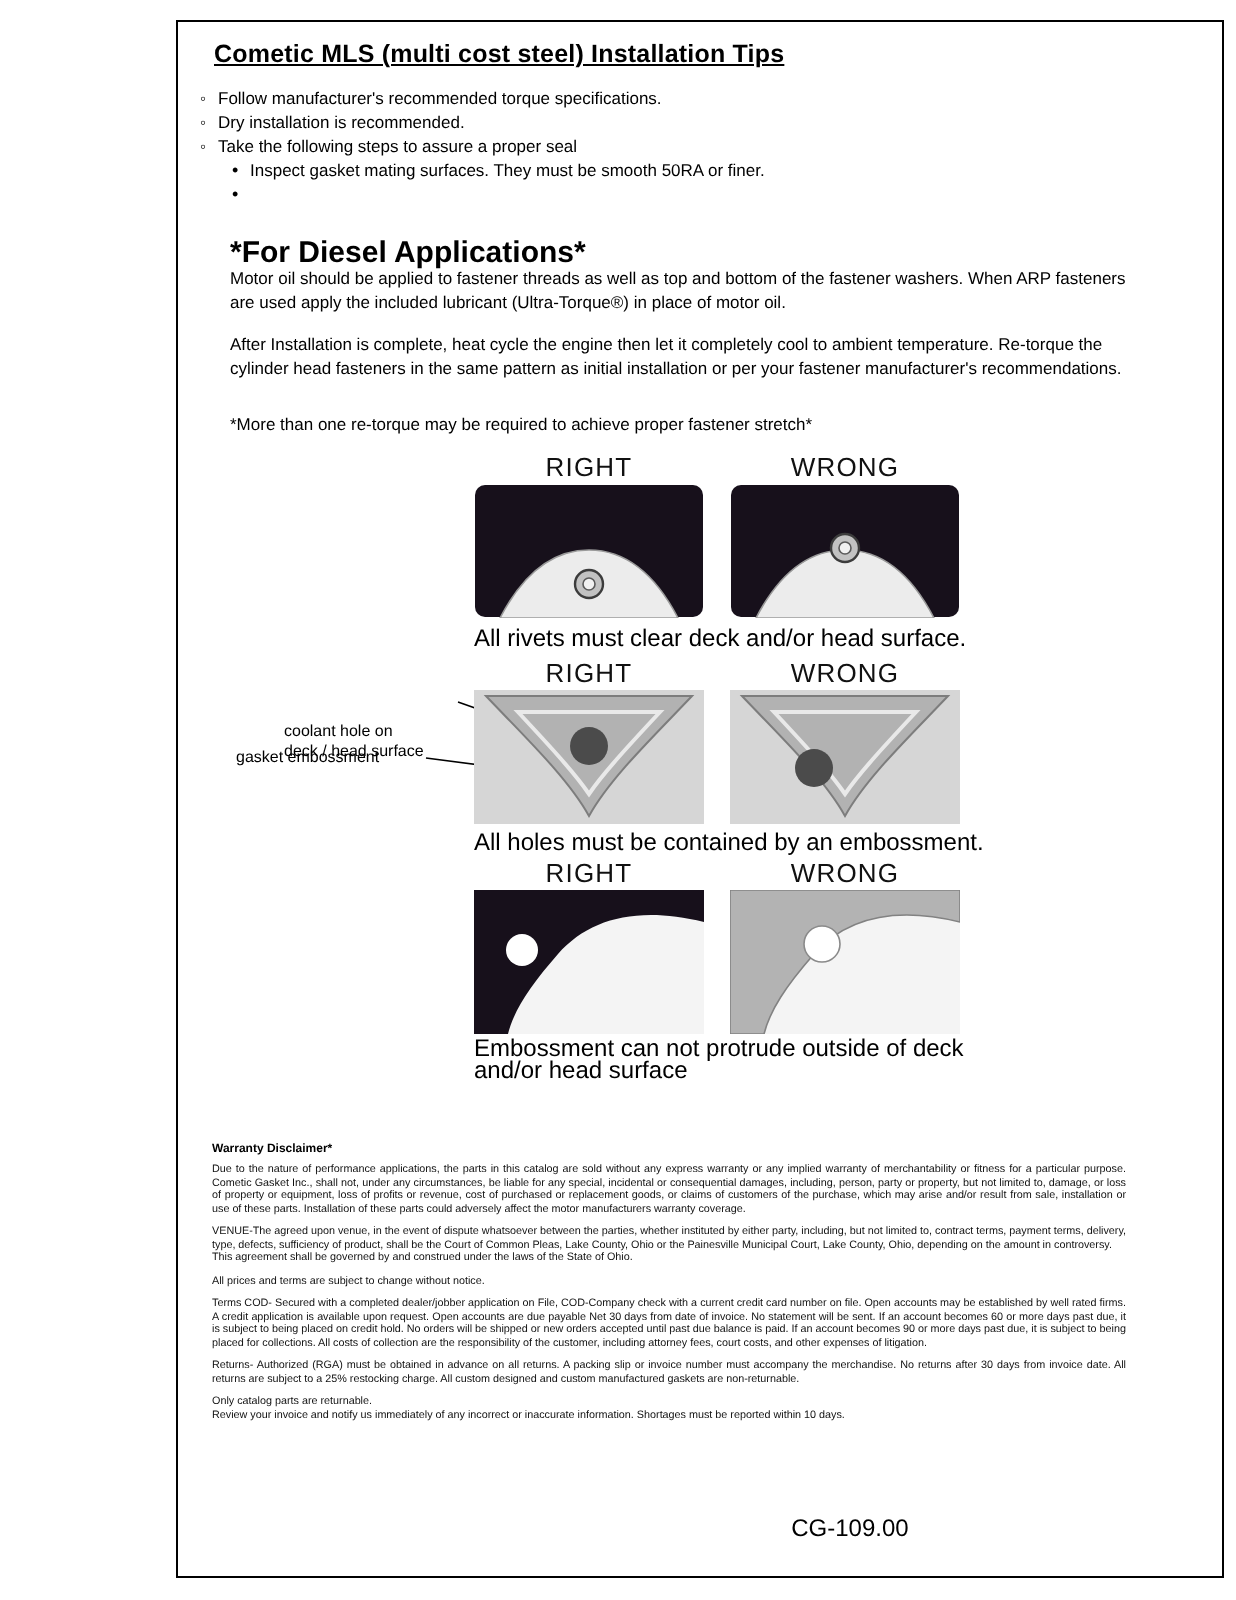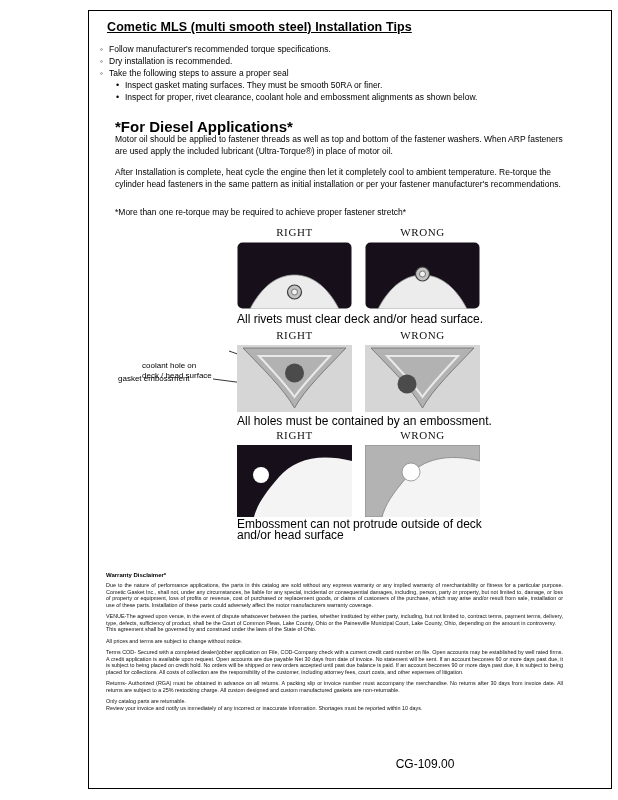--- a/index.html
+++ b/index.html
@@ -27,21 +27,21 @@
   .tip-row.sub .mk { font-size:9px; }
 
   .diesel-heading { position:absolute; left:115px; top:118px; font-size:15px; font-weight:bold; }
   .para { position:absolute; left:115px; width:452px; font-size:8.5px; line-height:11.5px; }
   .para1 { top:134px; }
   .para2 { top:167px; }
   .note  { position:absolute; left:115px; top:207px; font-size:8.5px; }
 
   .dglabel {
     position:absolute; width:115px; text-align:center;
-    font-size:11px; letter-spacing:0.6px; color:#111;font-family:Liberation Serif, serif;
+    font-size:13px; letter-spacing:0.6px; color:#111;
   }
   .panel { position:absolute; display:block; }
   .caption { position:absolute; font-size:12px; line-height:11px; }
   .pre { white-space:pre-line; }
 
   .ann { position:absolute; font-size:8px; line-height:10px; white-space:pre-line; }
   .leader { position:absolute; left:88px; top:335px; pointer-events:none; }
 
   .warranty { position:absolute; left:106px; top:572px; width:457px; }
   .warranty-heading { font-size:6px; font-weight:bold; margin-bottom:4px; }
@@ -51,42 +51,41 @@
   }
 
   .footer-code { position:absolute; left:385px; top:757px; width:80px; text-align:center; font-size:12px; }
 </style>
 </head>
 <body>
 
 <div class="page">
   <div class="frame"></div>
 
-  <h1 class="title">Cometic MLS (multi smooth steel) Installation Tips</h1>
+  <h1 class="title">Cometic MLS (multi cost steel) Installation Tips</h1>
 
   <div class="tips">
     <div class="tip-row">
       <span class="mk">◦</span>
       <span class="tip-text">Follow manufacturer's recommended torque specifications.</span>
     </div>
     <div class="tip-row">
       <span class="mk">◦</span>
       <span class="tip-text">Dry installation is recommended.</span>
     </div>
     <div class="tip-row">
       <span class="mk">◦</span>
       <span class="tip-text">Take the following steps to assure a proper seal</span>
     </div>
     <div class="tip-row sub">
       <span class="mk">•</span>
       <span class="tip-text">Inspect gasket mating surfaces.  They must be smooth 50RA or finer.</span>
     </div>
     <div class="tip-row sub">
       <span class="mk">•</span>
-      <span class="tip-text">Inspect for proper, rivet clearance, coolant hole and embossment alignments as shown below.</span>
     </div>
   </div>
 
   <div class="diesel-heading">*For Diesel Applications*</div>
   <div class="para para2">After Installation is complete, heat cycle the engine then let it completely cool to ambient temperature. Re-torque the cylinder head fasteners in the same pattern as initial installation or per your fastener manufacturer's recommendations.</div>
   <div class="para para1">Motor oil should be applied to fastener threads as well as top and bottom of the fastener washers. When ARP fasteners are used apply the included lubricant (Ultra-Torque®) in place of motor oil.</div>
   <div class="note">*More than one re-torque may be required to achieve proper fastener stretch*</div>
 
   <div class="dglabel" style="left:237px; top:226px;">RIGHT</div>
   <div class="dglabel" style="left:365px; top:226px;">WRONG</div>

